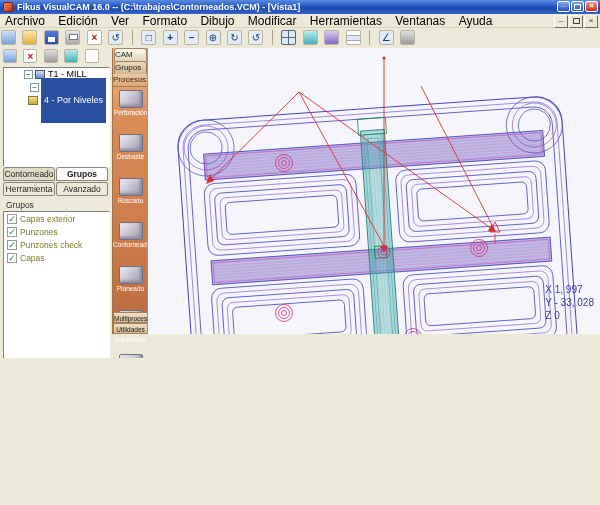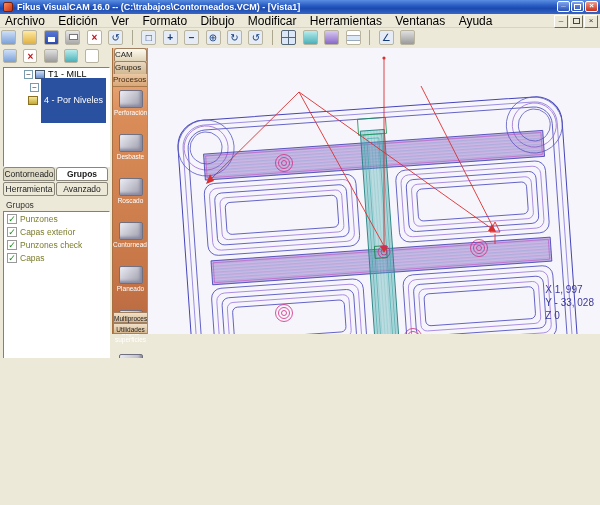--- a/index.html
+++ b/index.html
@@ -223,25 +223,25 @@
     </div>
     <div class="tabrow row2">
       <span class="tab">Herramienta</span>
       <span class="tab">Avanzado</span>
     </div>
 
     <div class="groupslabel">Grupos</div>
     <div class="groupsbox">
       <div class="gitem">
         <span class="cb"></span>
-        <span>Punzones</span>
+        <span>Capas exterior</span>
       </div>
       <div class="gitem">
         <span class="cb"></span>
-        <span>Capas exterior</span>
+        <span>Punzones</span>
       </div>
       <div class="gitem">
         <span class="cb"></span>
         <span>Punzones check</span>
       </div>
       <div class="gitem">
         <span class="cb"></span>
         <span>Capas</span>
       </div>
     </div>

